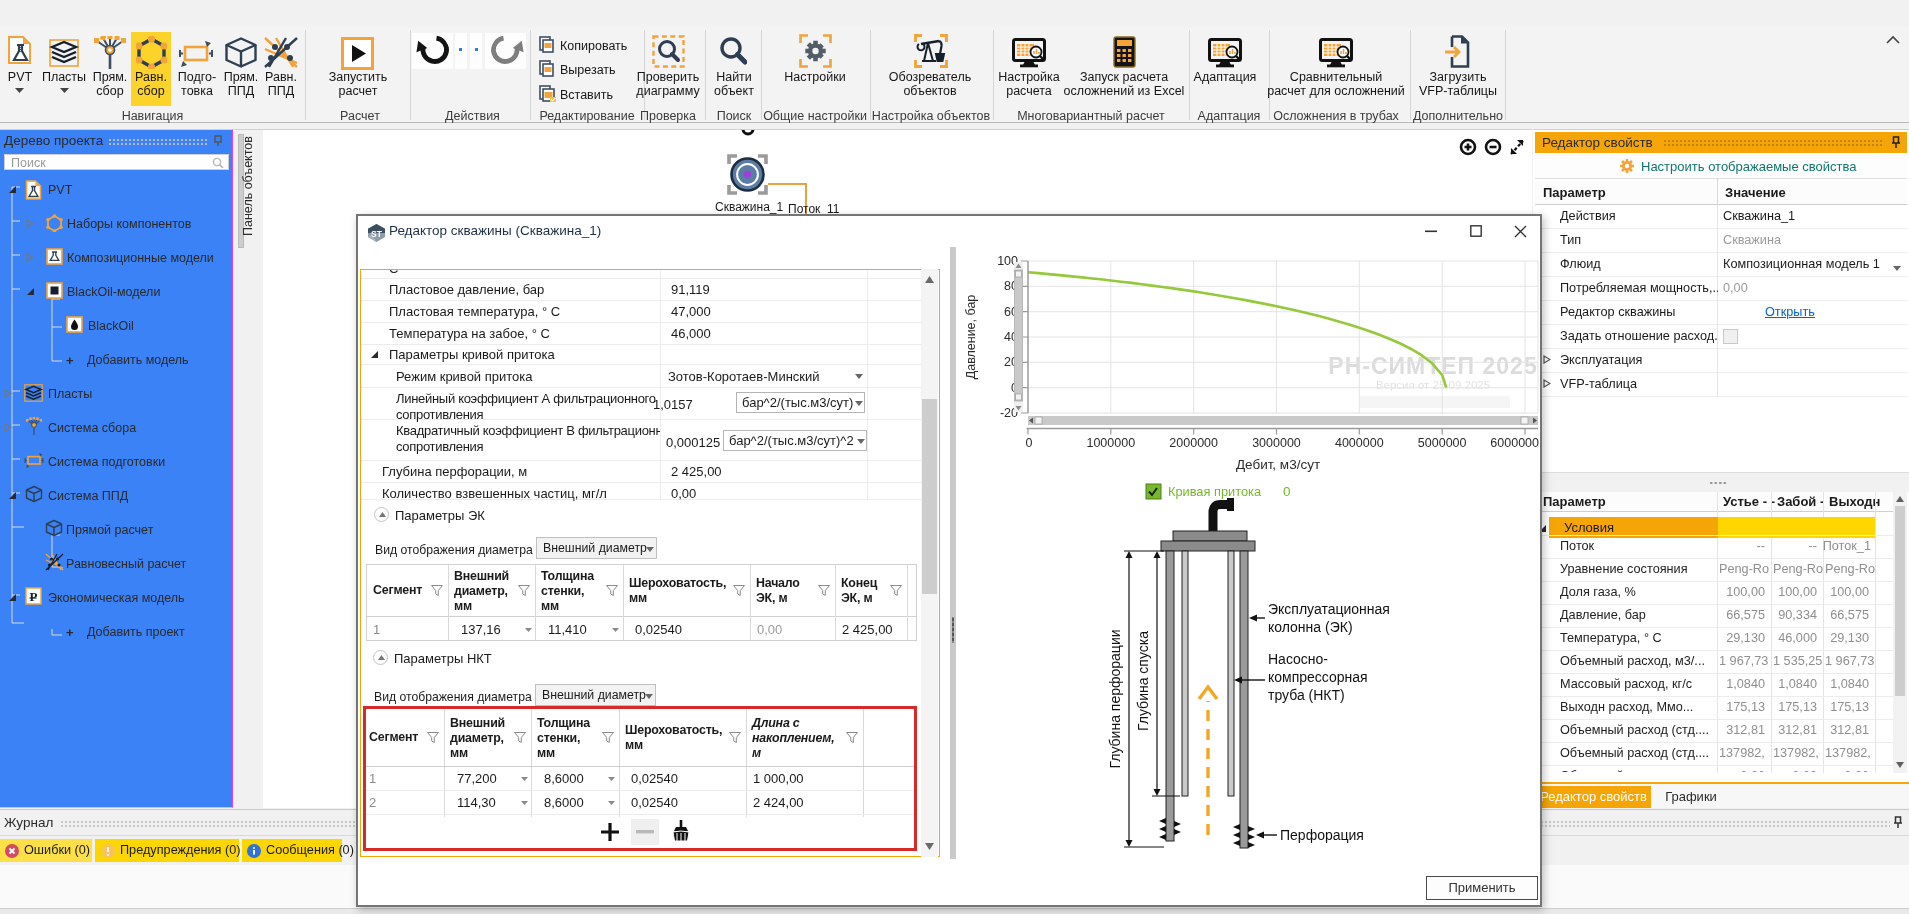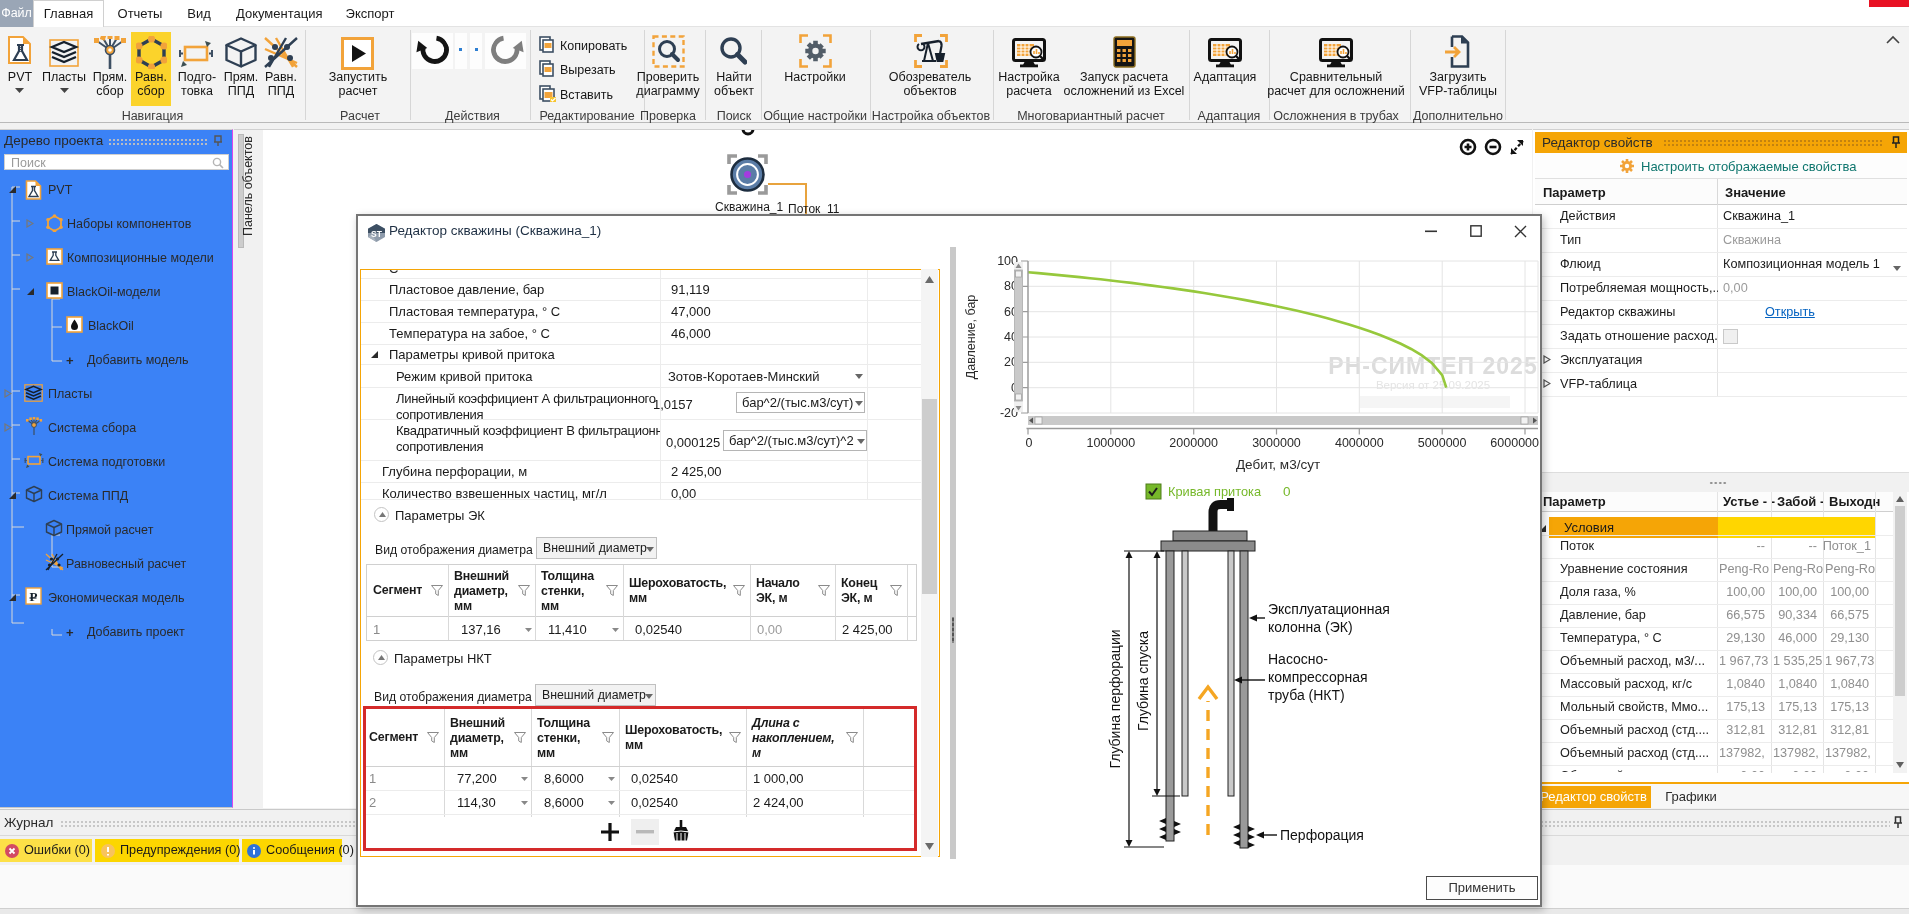--- a/index.html
+++ b/index.html
@@ -10,29 +10,20 @@
   .ic { position:absolute; }
   svg { display:block; }
   .grouplabel { position:absolute; top:108px; height:14px; text-align:center; color:#3b3b3b; font-size:12.5px; }
   .btnlabel { position:absolute; text-align:center; font-size:12.5px; color:#151515; line-height:14px; }
   .vsep { position:absolute; top:30px; width:1px; height:90px; background:#d6d6d6; }
 </style>
 </head>
 <body>
 <div id="root">
 
-<div class="abs" style="left:0;top:0;width:1909px;height:27px;background:#ffffff;border-bottom:1px solid #e3e3e3;">
-  <div class="abs" style="left:0;top:0;width:33px;height:27px;background:#9aa6b6;color:#fff;text-align:center;line-height:27px;font-size:12.5px;overflow:hidden;">Файл</div>
-  <div class="abs" style="left:33px;top:0;width:71px;height:27px;background:#fff;border:1px solid #d0d0d0;border-bottom:none;text-align:center;line-height:26px;font-size:13px;">Главная</div>
-  <div class="abs" style="left:117px;top:0;width:46px;text-align:center;line-height:27px;font-size:13px;">Отчеты</div>
-  <div class="abs" style="left:186px;top:0;width:26px;text-align:center;line-height:27px;font-size:13px;">Вид</div>
-  <div class="abs" style="left:236px;top:0;width:86px;text-align:center;line-height:27px;font-size:13px;">Документация</div>
-  <div class="abs" style="left:344px;top:0;width:52px;text-align:center;line-height:27px;font-size:13px;">Экспорт</div>
-  <div class="abs" style="left:1869px;top:0;width:40px;height:7px;background:#e81123;"></div>
-</div>
 
 <div class="abs" id="ribbon" style="left:0;top:27px;width:1909px;height:96px;background:#f3f3f3;border-bottom:1px solid #b9b9b9;">
 
   <div class="vsep" style="left:305px;top:3px;"></div>
   <div class="vsep" style="left:410px;top:3px;"></div>
   <div class="vsep" style="left:530px;top:3px;"></div>
   <div class="vsep" style="left:644px;top:3px;"></div>
   <div class="vsep" style="left:705px;top:3px;"></div>
   <div class="vsep" style="left:761px;top:3px;"></div>
   <div class="vsep" style="left:870px;top:3px;"></div>
@@ -644,21 +635,21 @@
 </div>
 
 <div class="abs" style="left:1535px;top:491px;width:372px;height:281px;font-size:12.7px;color:#222;white-space:nowrap;overflow:hidden;">
   <div class="abs" style="left:25px;top:48px;">Поток</div>
   <div class="abs" style="left:25px;top:71px;">Уравнение состояния</div>
   <div class="abs" style="left:25px;top:94px;">Доля газа, %</div>
   <div class="abs" style="left:25px;top:117px;">Давление, бар</div>
   <div class="abs" style="left:25px;top:140px;">Температура, ° С</div>
   <div class="abs" style="left:25px;top:163px;">Объемный расход, м3/...</div>
   <div class="abs" style="left:25px;top:186px;">Массовый расход, кг/с</div>
-  <div class="abs" style="left:25px;top:209px;">Мольный свойств, Ммо...</div>
+  <div class="abs" style="left:25px;top:209px;">Выходн расход, Ммо...</div>
   <div class="abs" style="left:25px;top:232px;">Объемный расход (стд....</div>
   <div class="abs" style="left:25px;top:255px;">Объемный расход (стд....</div>
 
   <div class="abs" style="left:180px;top:48px;width:50px;text-align:right;color:#8f8f8f;">--</div>
   <div class="abs" style="left:234px;top:48px;width:48px;text-align:right;color:#8f8f8f;">--</div>
   <div class="abs" style="left:286px;top:48px;width:50px;text-align:right;color:#8f8f8f;">Поток_1</div>
   <div class="abs" style="left:184px;top:71px;width:52px;color:#8f8f8f;overflow:hidden;">Peng-Ro</div>
   <div class="abs" style="left:238px;top:71px;width:50px;color:#8f8f8f;overflow:hidden;">Peng-Ro</div>
   <div class="abs" style="left:290px;top:71px;width:50px;color:#8f8f8f;overflow:hidden;">Peng-Ro</div>
   <div class="abs" style="left:180px;top:94px;width:50px;text-align:right;color:#8f8f8f;">100,00</div>

